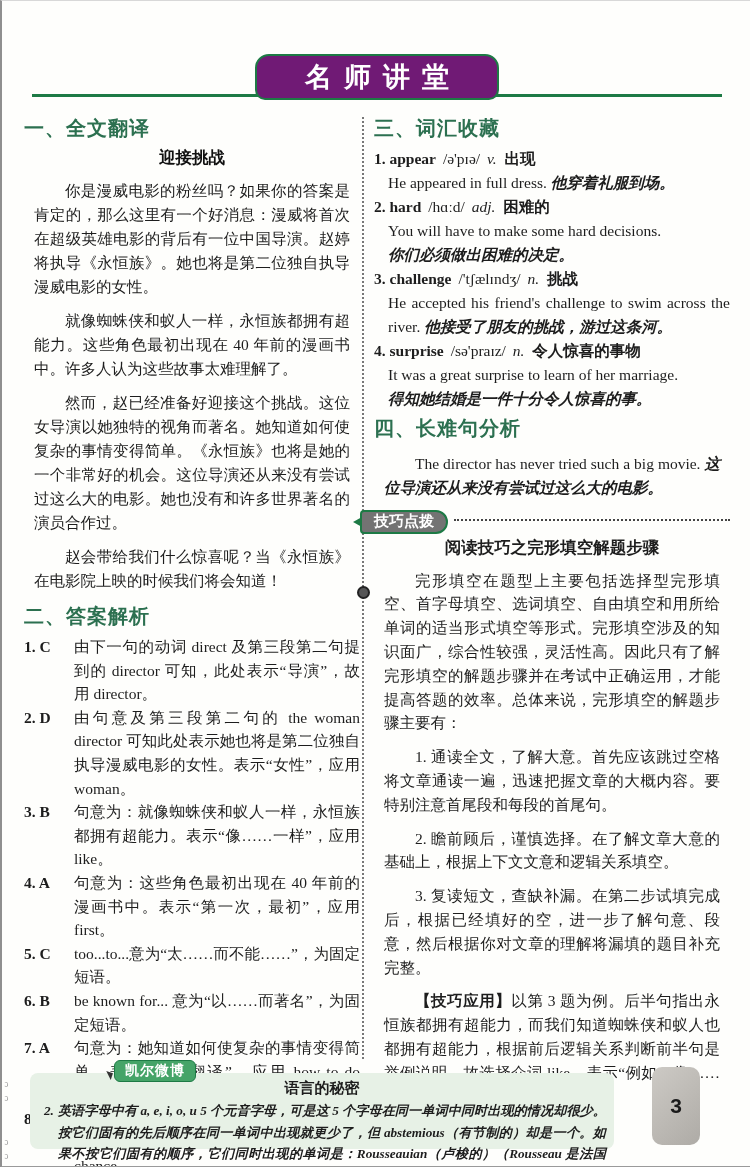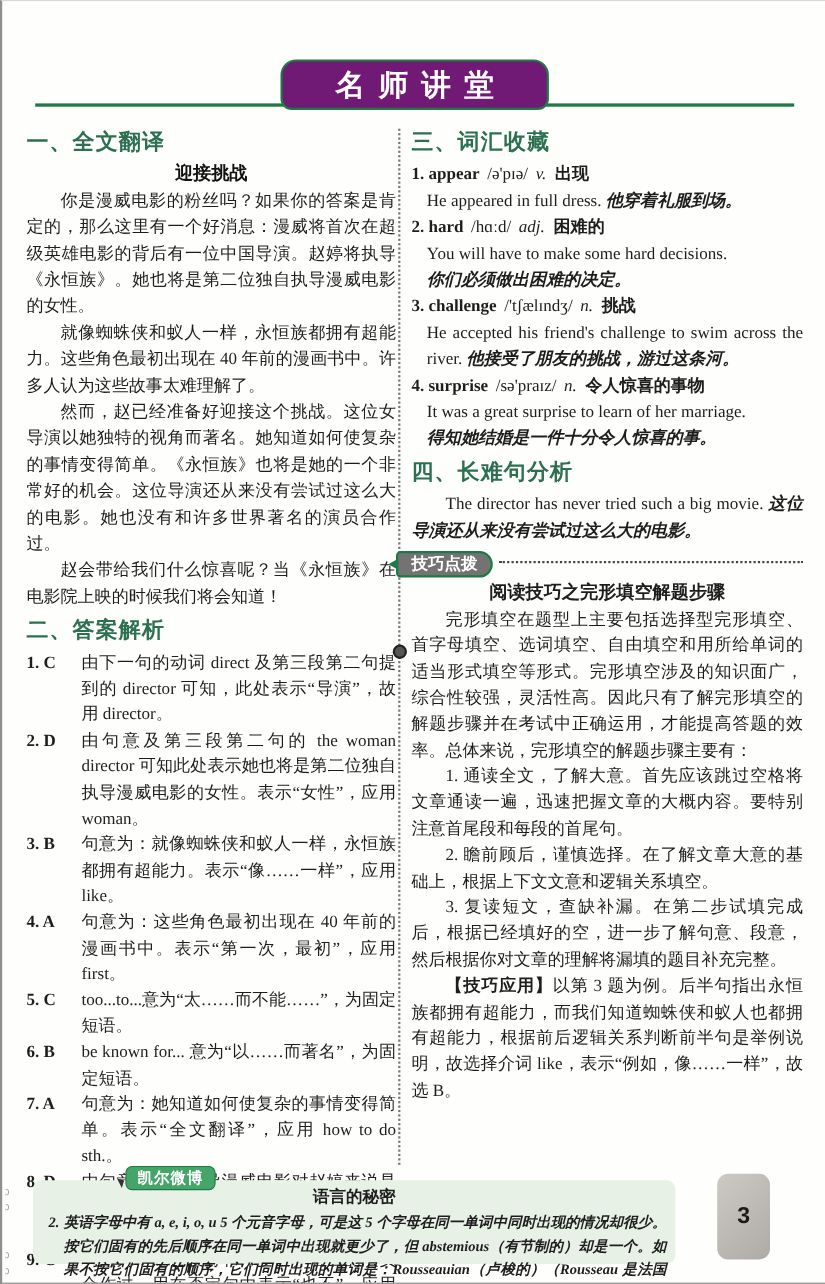--- a/index.html
+++ b/index.html
@@ -27,21 +27,21 @@
   .col-right{position:absolute; left:372px; top:110px; width:356px;}
   .divider{position:absolute; left:360px; top:116px; height:942px; width:0; border-left:2px dotted #777;}
   .divider-dot{position:absolute; left:355px; top:585px; width:9px; height:9px; border-radius:50%;
     background:#555; border:2px solid #222;}
   h2.sec{
     margin:4px 0 5px 0; font-family:"Liberation Sans","DejaVu Sans",sans-serif;
     font-size:20px; font-weight:bold; color:#2c7050; letter-spacing:1px;
   }
   .subtitle{text-align:center; font-family:Liberation Mono, monospace;
     font-weight:bold; font-size:16.5px; margin:4px 0 2px 0; color:#111;}
-  p.body{margin:0; text-indent:2em; line-height:24px; text-align:justify;}
+  p.body{margin:10px; text-indent:2em; line-height:24px; text-align:justify;}
   
   .ans-row{display:flex; line-height:23.6px;}
   .ans-label{min-width:50px; font-weight:bold; white-space:nowrap;}
   .ans-text{flex:1; text-align:justify;}
   
   .v-item{line-height:24px;}
   .v-head{font-size:15.5px;}
   .v-bold{font-weight:bold;}
   .v-phon{margin:0 3px;}
   .v-pos{font-style:italic; margin-right:4px;}

